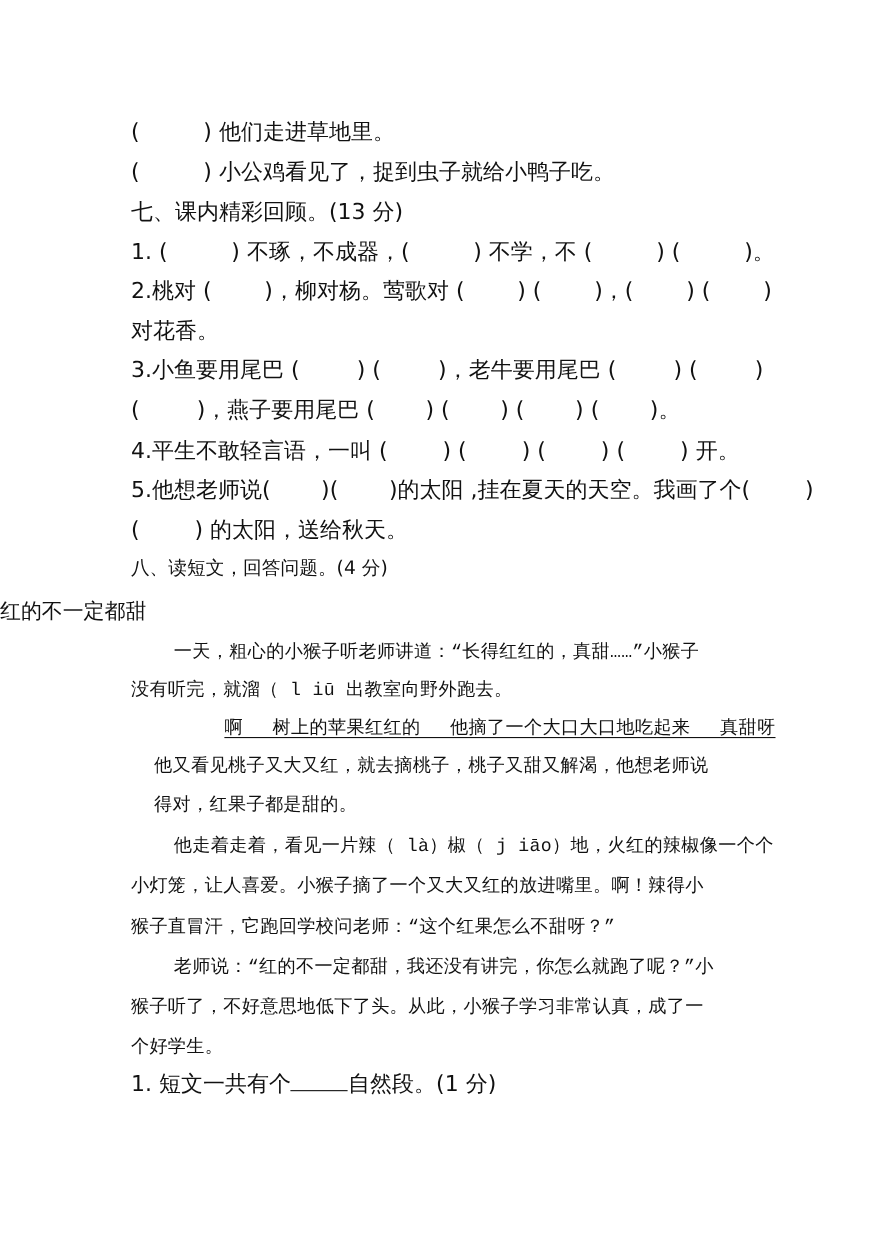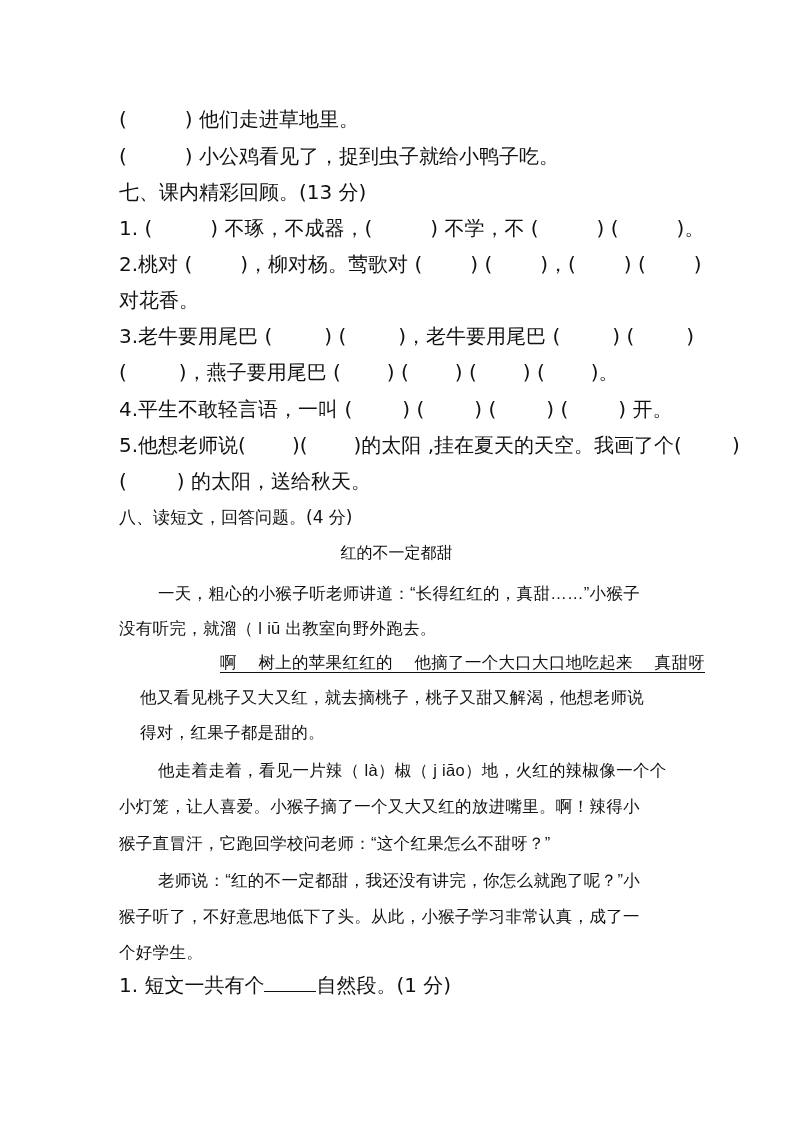--- a/index.html
+++ b/index.html
@@ -4,24 +4,24 @@
 <style>
   html, body { margin: 0; padding: 0; background: #ffffff; }
   body {
     width: 793px; height: 1122px; position: relative; overflow: hidden;
     font-family: "DejaVu Sans", sans-serif; color: #111111;
   }
   .line {
     position: absolute; left: 119px; right: 88px;
     font-size: 20px; line-height: 22px; white-space: nowrap;
   }
-  .serif { font-family: Liberation Sans, sans-serif; font-size: 16.5px; letter-spacing: 0.3px; }
+  .serif { font-family: Liberation Mono, monospace; font-size: 16.5px; letter-spacing: 0.3px; }
   .blank { display: inline-block; width: 58px; }
   .uline { text-decoration: underline; text-underline-offset: 4px; text-align: right; }
-  .title { position: absolute; left: 0; right: 0; text-align: center; font-size: 16px; }
+  .title { position: absolute; left: 0; right: 0; text-align: left; font-size: 19px; }
   .fill-line { display: inline-block; width: 52px; border-bottom: 1.5px solid #111; height: 14px; vertical-align: baseline; }
 </style>
 </head>
 <body>
 
 <div class="line" style="top:108px">
   <span><span>(</span><span class="blank"></span><span>)</span></span>
   <span>他们走进草地里。</span>
 </div>
 <div class="line" style="top:145px">
@@ -43,21 +43,21 @@
 <div class="line" style="top:253px">
   <span>2.</span><span>桃对</span>
   <span><span>(</span><span class="blank" style="width:48px"></span><span>)</span></span><span>，柳对杨。莺歌对</span>
   <span><span>(</span><span class="blank" style="width:48px"></span><span>)</span></span>
   <span><span>(</span><span class="blank" style="width:48px"></span><span>)</span></span><span>，</span><span><span>(</span><span class="blank" style="width:48px"></span><span>)</span></span>
   <span><span>(</span><span class="blank" style="width:48px"></span><span>)</span></span>
 </div>
 <div class="line" style="top:289px">对花香。</div>
 
 <div class="line" style="top:325px">
-  <span>3.</span><span>老牛要用尾巴</span>
+  <span>3.</span><span>小鱼要用尾巴</span>
   <span><span>(</span><span class="blank" style="width:52px"></span><span>)</span></span>
   <span><span>(</span><span class="blank" style="width:52px"></span><span>)</span></span><span>，老牛要用尾巴</span>
   <span><span>(</span><span class="blank" style="width:52px"></span><span>)</span></span>
   <span><span>(</span><span class="blank" style="width:52px"></span><span>)</span></span>
 </div>
 <div class="line" style="top:361px">
   <span><span>(</span><span class="blank" style="width:52px"></span><span>)</span></span><span>，燕子要用尾巴</span>
   <span><span>(</span><span class="blank" style="width:46px"></span><span>)</span></span>
   <span><span>(</span><span class="blank" style="width:46px"></span><span>)</span></span>
   <span><span>(</span><span class="blank" style="width:46px"></span><span>)</span></span>

